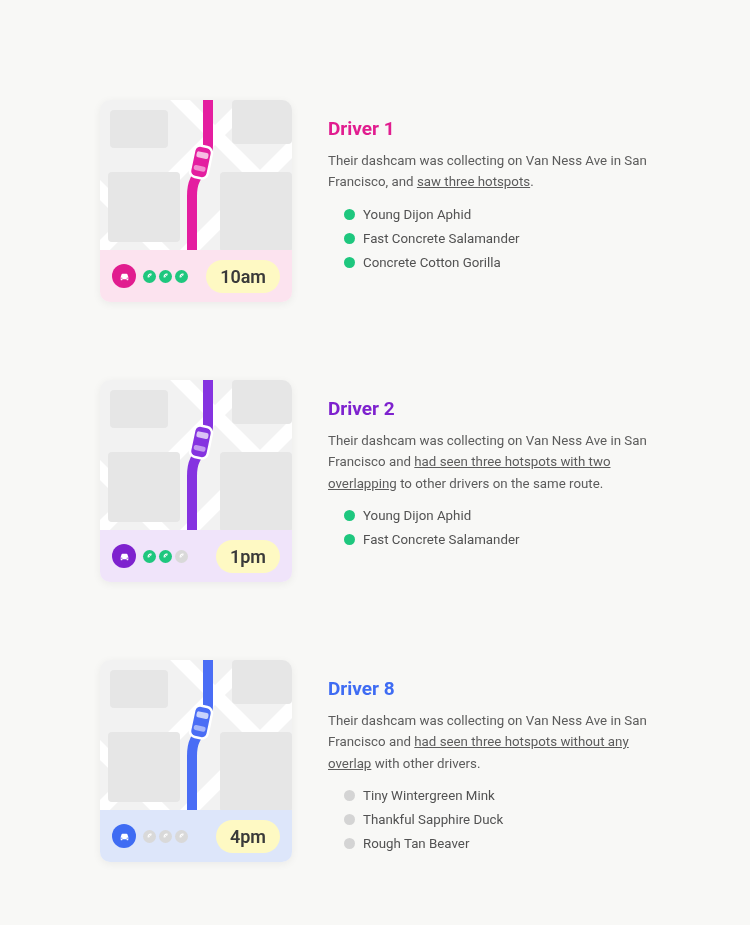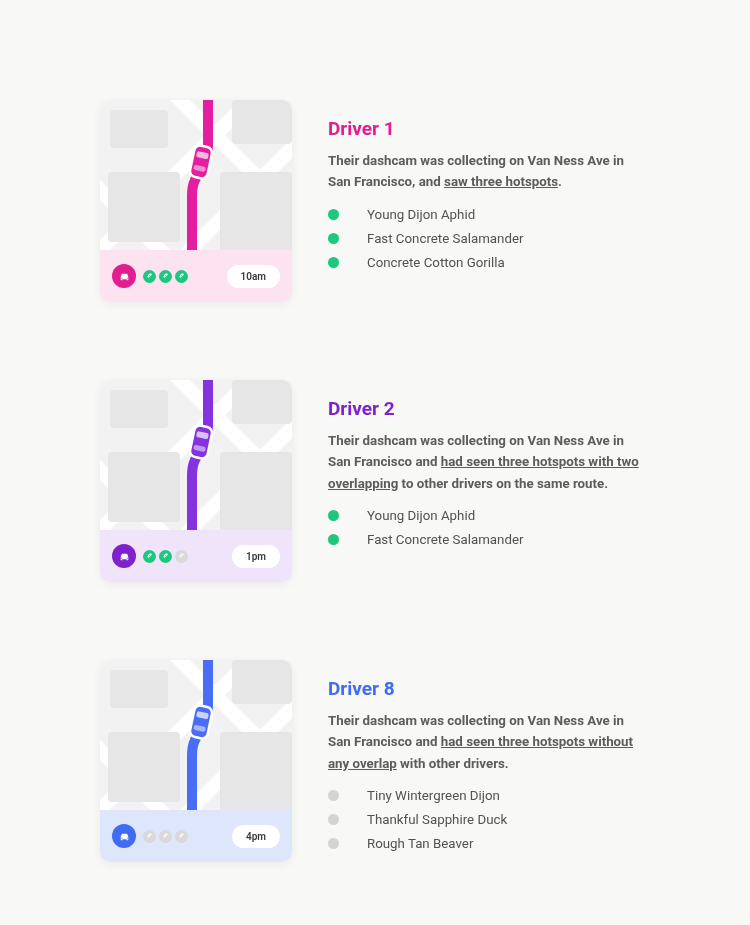--- a/index.html
+++ b/index.html
@@ -60,55 +60,55 @@
       height: 13px;
       border-radius: 50%;
       display: flex;
       align-items: center;
       justify-content: center;
     }
     .pip.on { background: #1ec77e; }
     .pip.off { background: #d9d9d9; }
     .pip svg { width: 8px; height: 8px; }
     .time-chip {
-      background: #ffffff;
+      background: #fef9c3;
       border-radius: 999px;
       padding: 6px 14px;
-      font-size: 10px;
+      font-size: 18px;
       font-weight: 600;
       color: #3a3a3a;
     }
     .details {
       flex: 1;
       padding-top: 8px;
     }
     .driver-title {
       font-size: 19px;
       font-weight: 700;
       margin-bottom: 10px;
       margin-top: 9px;
     }
     .driver-desc {
       font-size: 13.3px;
       line-height: 1.6;
       color: #5c5c5c;
       margin-bottom: 14px;
-      font-weight: bold;
     }
     .driver-desc .u { text-decoration: underline; }
     .hotspot-list {
       list-style: none;
     }
     .hotspot-item {
       display: flex;
       align-items: center;
-      gap: 28px;
+      gap: 8px;
       font-size: 13.3px;
       color: #525252;
       margin-bottom: 9px;
+      margin-left: 16px;
     }
     .dot {
       width: 11px;
       height: 11px;
       border-radius: 50%;
       flex-shrink: 0;
     }
     .dot.on { background: #1ec77e; }
     .dot.off { background: #d4d4d4; }
     
@@ -328,21 +328,21 @@
     </div>
   </div>
   <div class="details">
     <h3 class="driver-title d3">Driver 8</h3>
     <p class="driver-desc">
       <span>Their dashcam was collecting on Van Ness Ave in San Francisco and </span><span class="u">had seen three hotspots without any overlap</span><span> with other drivers.</span>
     </p>
     <ul class="hotspot-list">
       <li class="hotspot-item">
           <span class="dot off"></span>
-          <span>Tiny Wintergreen Dijon</span>
+          <span>Tiny Wintergreen Mink</span>
         </li>
       <li class="hotspot-item">
           <span class="dot off"></span>
           <span>Thankful Sapphire Duck</span>
         </li>
       <li class="hotspot-item">
           <span class="dot off"></span>
           <span>Rough Tan Beaver</span>
         </li>
     </ul>

